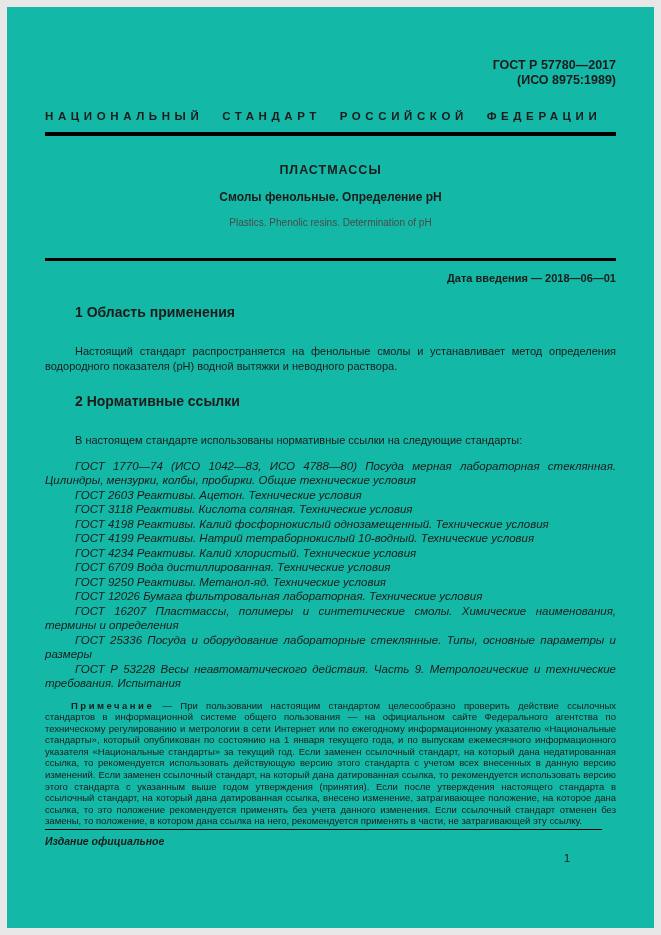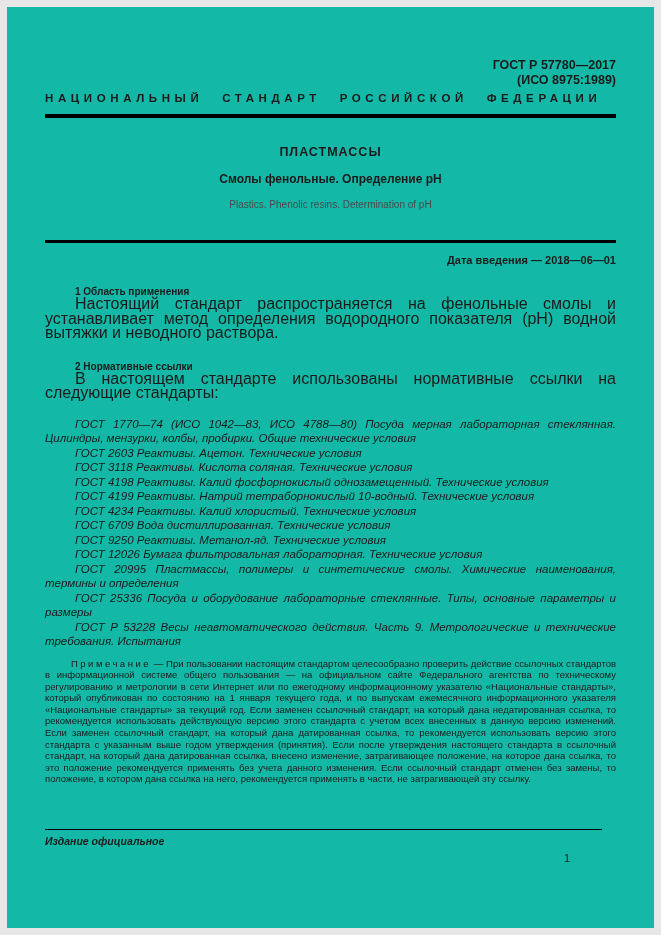--- a/index.html
+++ b/index.html
@@ -13,44 +13,44 @@
   }
   .page {
     position: absolute; left: 7px; top: 7px;
     width: 647px; height: 921px;
     background: #14b8a6;
     padding: 51px 38px 0 38px;
     box-sizing: border-box;
   }
   .doc-code { text-align: right; font-weight: bold; font-size: 12.5px; line-height: 15px; }
   .banner {
-    margin-top: 4px; font-weight: bold; font-size: 11.5px;
+    margin-top: 22px; font-weight: bold; font-size: 11.5px;
     letter-spacing: 4.6px; word-spacing: 11px; white-space: nowrap;
   }
   .rule-thick { height: 4px; background: #000; margin-top: 10px; }
   .rule-mid   { height: 3px; background: #000; margin-top: 30px; }
   .title-ru    { margin-top: 27px; text-align: center; font-weight: bold; font-size: 12.5px; letter-spacing: 1px; }
   .subtitle-ru { margin-top: 13px; text-align: center; font-weight: bold; font-size: 12px; }
   .title-en    { margin-top: 13px; text-align: center; font-size: 10px; color: #4a4a4a; }
   .date-line   { margin-top: 11px; text-align: right; font-weight: bold; font-size: 11px; }
-  .sec-heading { margin: 20px 0 0 30px; font-weight: bold; font-size: 10px; }
+  .sec-heading { margin: 20px 0 0 30px; font-weight: bold; font-size: 14px; }
   .para {
-    margin-top: 0; font-size: 16px; line-height: 14.5px;
+    margin-top: 24px; font-size: 11px; line-height: 14.5px;
     text-align: justify; text-indent: 30px;
   }
   .refs { margin-top: 1px; }
   .ref {
     margin: 0; font-size: 11.5px; line-height: 14.5px;
     text-align: justify; text-indent: 30px; font-style: italic;
   }
   .note {
     margin-top: 9px; font-size: 9.5px; line-height: 11.6px;
     text-align: justify; text-indent: 26px;
   }
-  .note-label { letter-spacing: 2.5px; }
+  .note-label { letter-spacing: 2.5px; font-weight: bold; }
   .footer { position: absolute; left: 38px; right: 52px; bottom: 64px; }
   .footer-rule { height: 1px; background: #000; }
   .footer-edition { margin-top: 5px; font-weight: bold; font-style: italic; font-size: 10.5px; }
   .footer-page { margin-top: 5px; text-align: right; font-size: 11px; padding-right: 32px; }
 </style>
 </head>
 <body>
 
 <div class="page">
 
@@ -79,21 +79,21 @@
   <div class="refs">
     <p class="ref">ГОСТ 1770—74 (ИСО 1042—83, ИСО 4788—80) Посуда мерная лабораторная стеклянная. Цилиндры, мензурки, колбы, пробирки. Общие технические условия</p>
     <p class="ref">ГОСТ 2603 Реактивы. Ацетон. Технические условия</p>
     <p class="ref">ГОСТ 3118 Реактивы. Кислота соляная. Технические условия</p>
     <p class="ref">ГОСТ 4198 Реактивы. Калий фосфорнокислый однозамещенный. Технические условия</p>
     <p class="ref">ГОСТ 4199 Реактивы. Натрий тетраборнокислый 10-водный. Технические условия</p>
     <p class="ref">ГОСТ 4234 Реактивы. Калий хлористый. Технические условия</p>
     <p class="ref">ГОСТ 6709 Вода дистиллированная. Технические условия</p>
     <p class="ref">ГОСТ 9250 Реактивы. Метанол-яд. Технические условия</p>
     <p class="ref">ГОСТ 12026 Бумага фильтровальная лабораторная. Технические условия</p>
-    <p class="ref">ГОСТ 20995 Пластмассы, полимеры и синтетические смолы. Химические наименования, термины и определения</p>
+    <p class="ref">ГОСТ 16207 Пластмассы, полимеры и синтетические смолы. Химические наименования, термины и определения</p>
     <p class="ref">ГОСТ 25336 Посуда и оборудование лабораторные стеклянные. Типы, основные параметры и размеры</p>
     <p class="ref">ГОСТ Р 53228 Весы неавтоматического действия. Часть 9. Метрологические и технические требования. Испытания</p>
   </div>
 
   <p class="note">
     <span class="note-label">Примечание</span>
     <span>— При пользовании настоящим стандартом целесообразно проверить действие ссылочных стандартов в информационной системе общего пользования — на официальном сайте Федерального агентства по техническому регулированию и метрологии в сети Интернет или по ежегодному информационному указателю «Национальные стандарты», который опубликован по состоянию на 1 января текущего года, и по выпускам ежемесячного информационного указателя «Национальные стандарты» за текущий год. Если заменен ссылочный стандарт, на который дана недатированная ссылка, то рекомендуется использовать действующую версию этого стандарта с учетом всех внесенных в данную версию изменений. Если заменен ссылочный стандарт, на который дана датированная ссылка, то рекомендуется использовать версию этого стандарта с указанным выше годом утверждения (принятия). Если после утверждения настоящего стандарта в ссылочный стандарт, на который дана датированная ссылка, внесено изменение, затрагивающее положение, на которое дана ссылка, то это положение рекомендуется применять без учета данного изменения. Если ссылочный стандарт отменен без замены, то положение, в котором дана ссылка на него, рекомендуется применять в части, не затрагивающей эту ссылку.</span>
   </p>
 
   <div class="footer">

